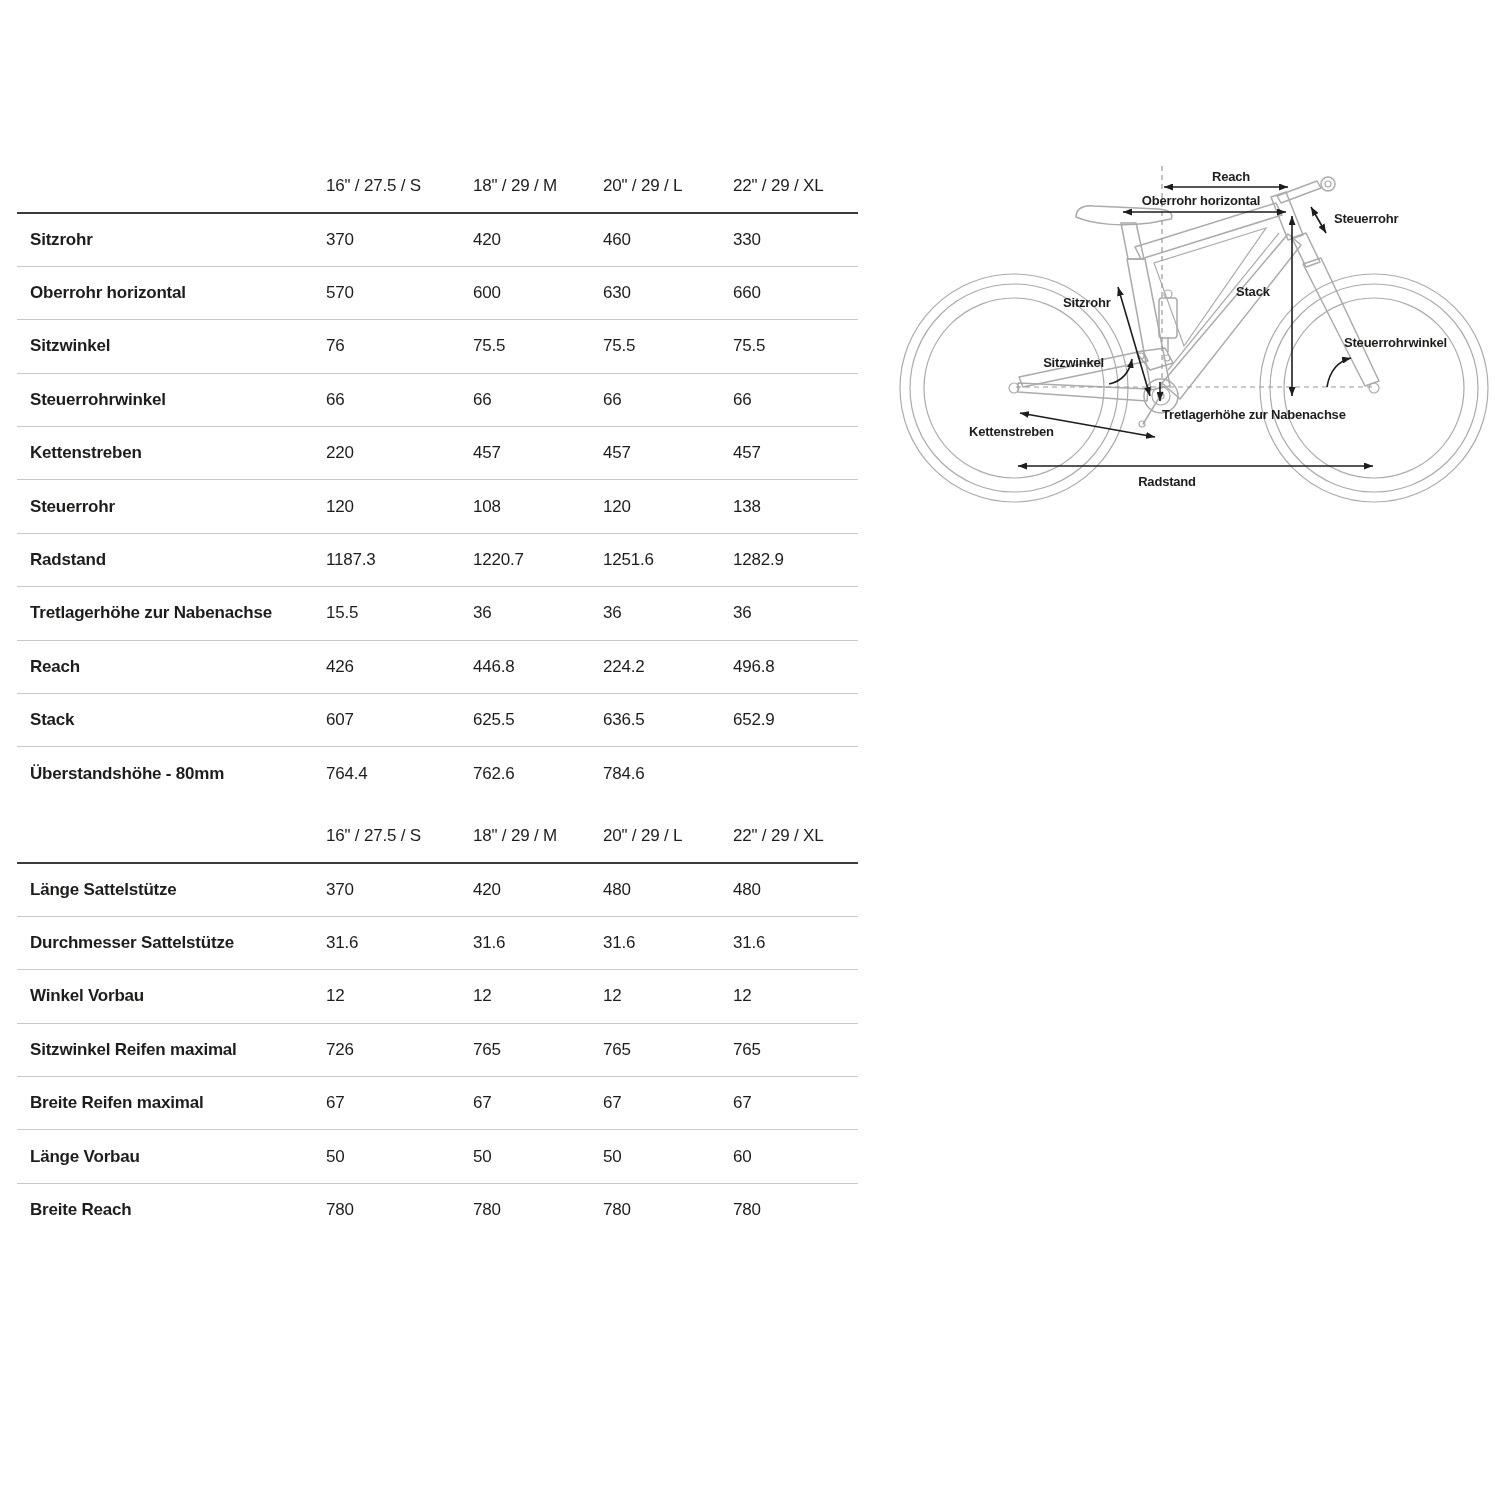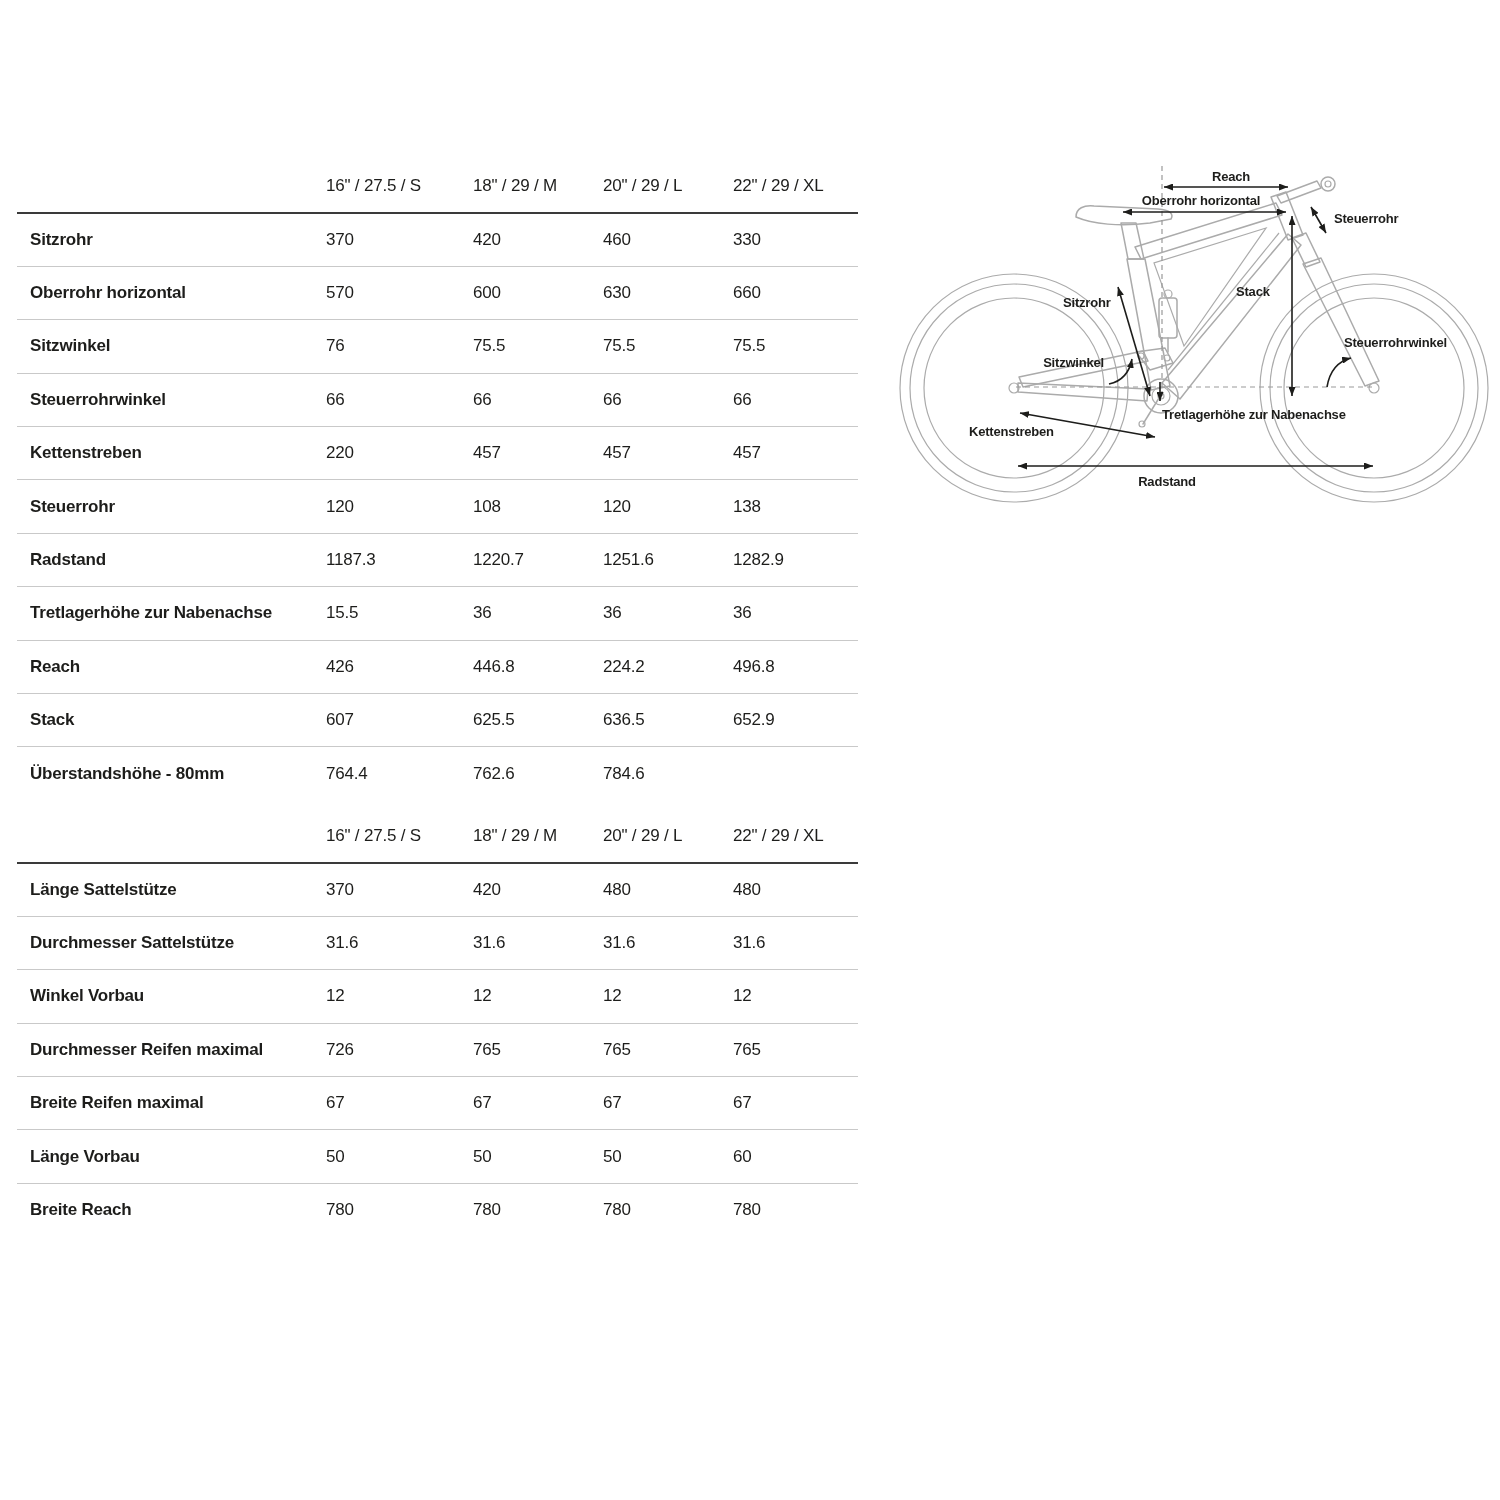--- a/index.html
+++ b/index.html
@@ -158,21 +158,21 @@
           <td>31.6</td>
         </tr>
         <tr>
           <th>Winkel Vorbau</th>
           <td>12</td>
           <td>12</td>
           <td>12</td>
           <td>12</td>
         </tr>
         <tr>
-          <th>Durchmesser Reifen maximal</th>
+          <th>Sitzwinkel Reifen maximal</th>
           <td>726</td>
           <td>765</td>
           <td>765</td>
           <td>765</td>
         </tr>
         <tr>
           <th>Breite Reifen maximal</th>
           <td>67</td>
           <td>67</td>
           <td>67</td>

